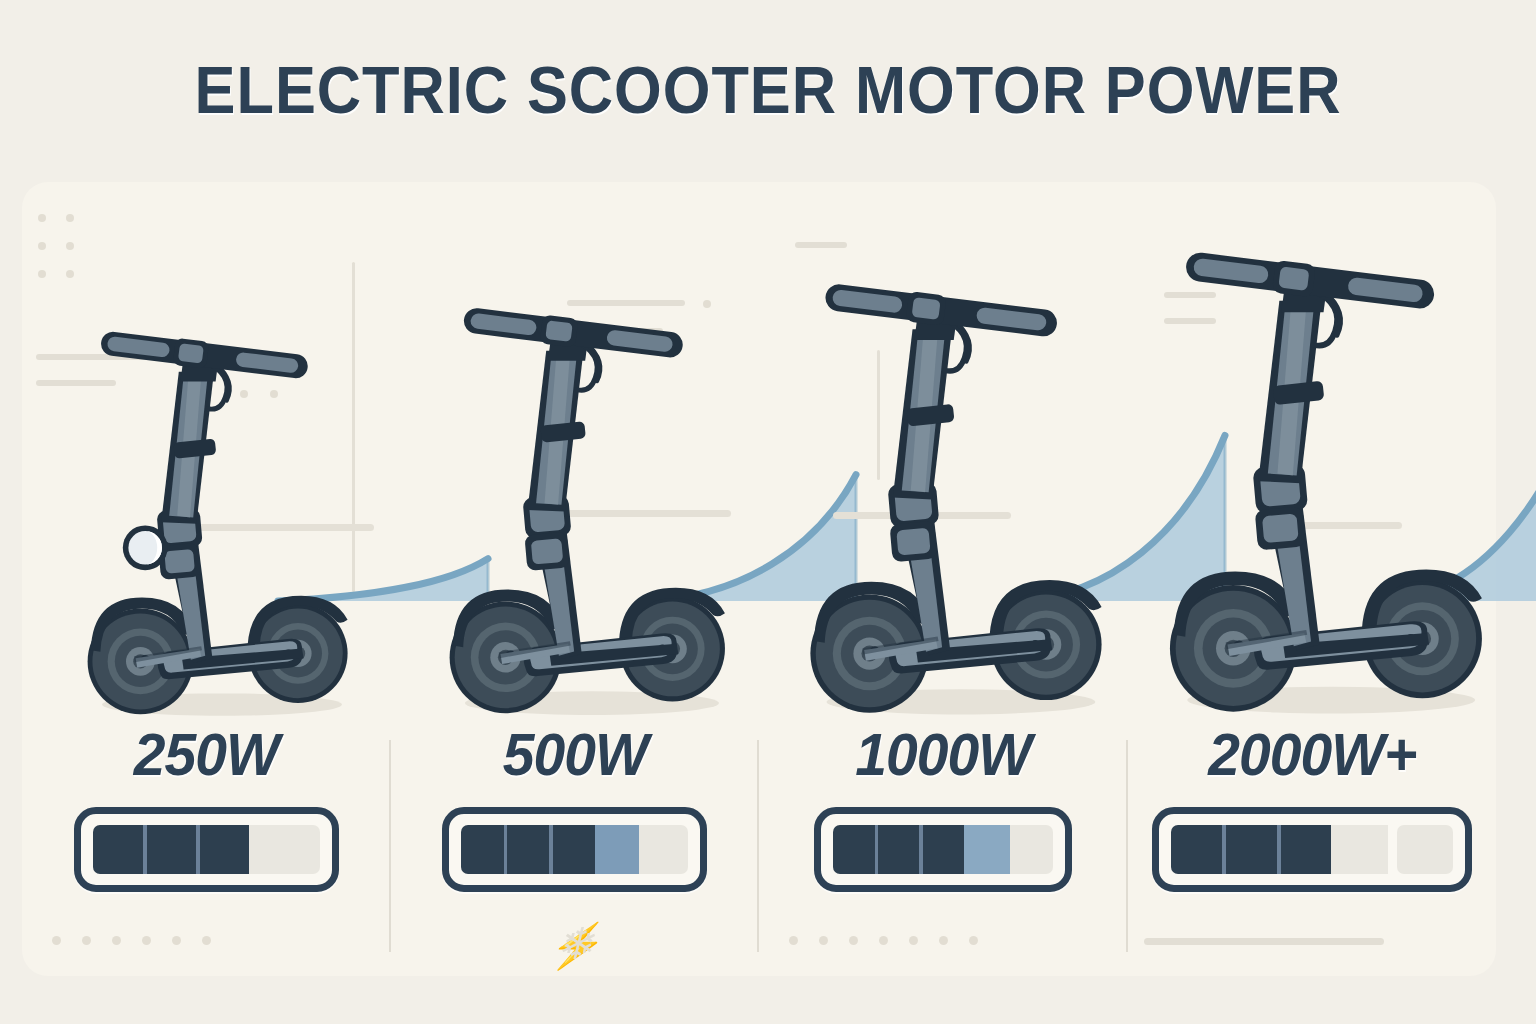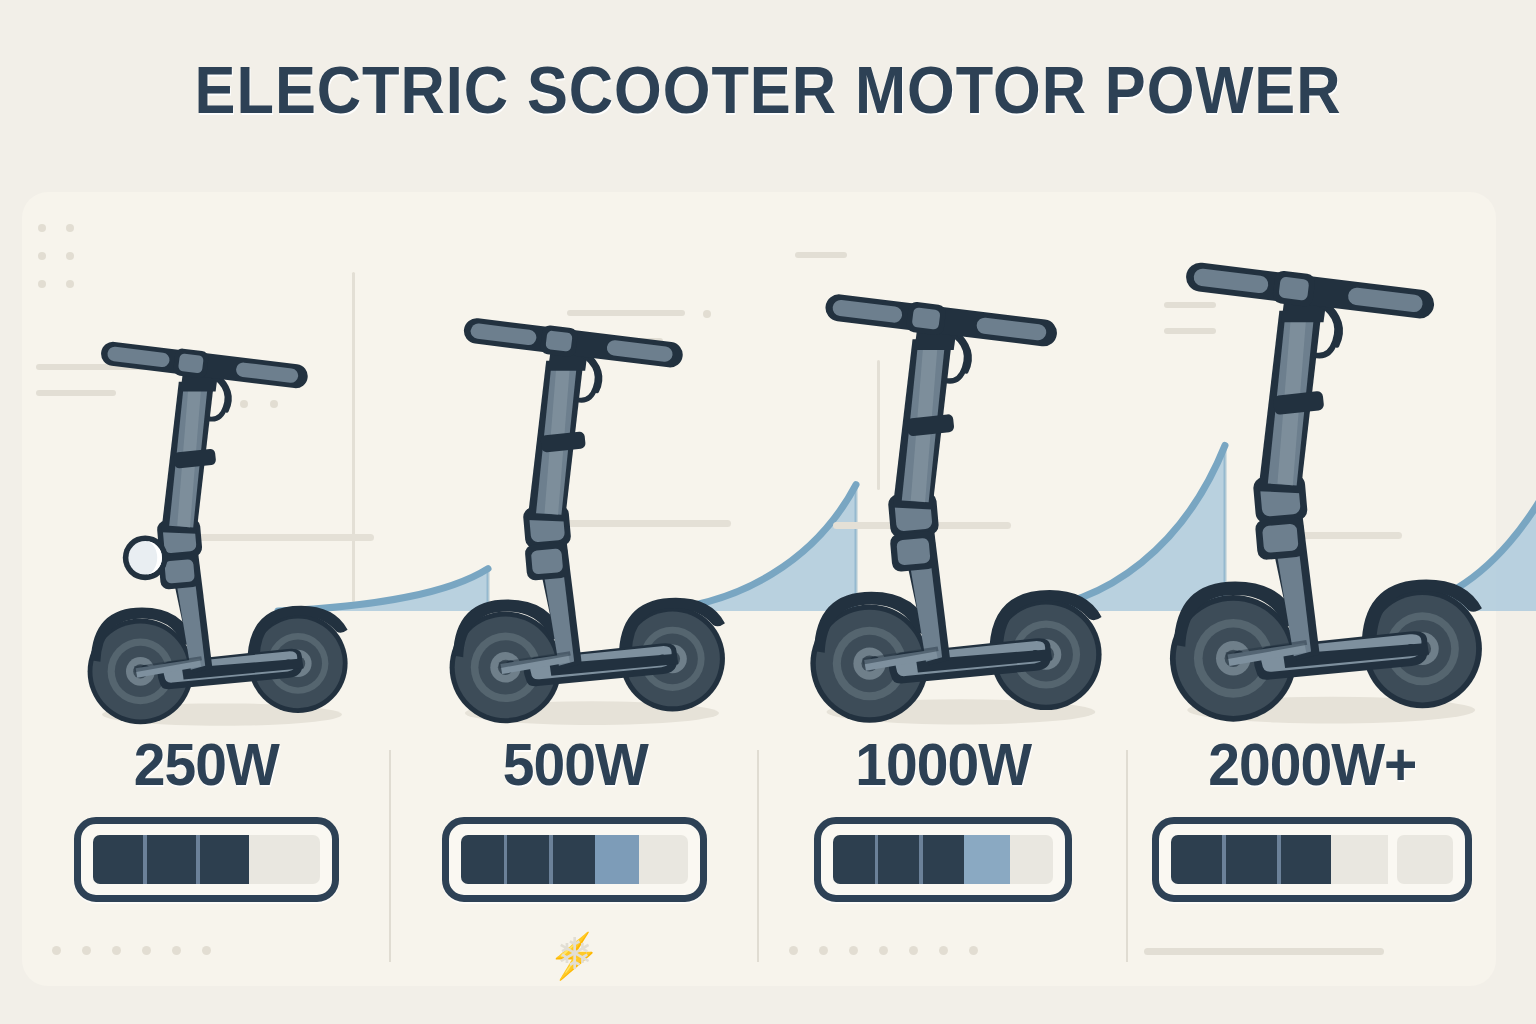--- a/index.html
+++ b/index.html
@@ -20,24 +20,25 @@
     letter-spacing:1px;
     color:#2d4155;
     transform:scaleX(0.93);
     transform-origin:50% 50%;
     text-shadow:1px 2px 0 rgba(255,255,255,.85);
     white-space:nowrap;
     user-select:none;
   }
   
   #card{
-    position:absolute;left:22px;top:192px;
+    position:absolute;left:22px;top:182px;
     width:1474px;height:794px;
     background:#f7f4ec;
     border-radius:26px;
+    font-style:italic;
   }
   #panels{
     position:absolute;left:0;top:0;width:100%;height:100%;
     display:flex;
   }
   .panel{
     position:relative;
     flex:1 1 0;
     height:100%;
   }

